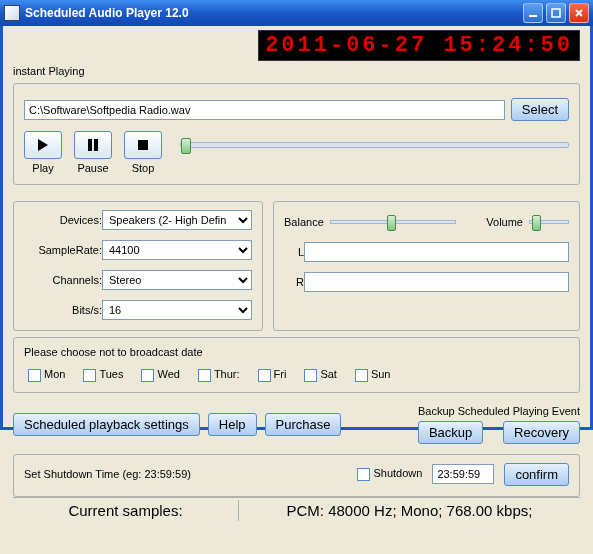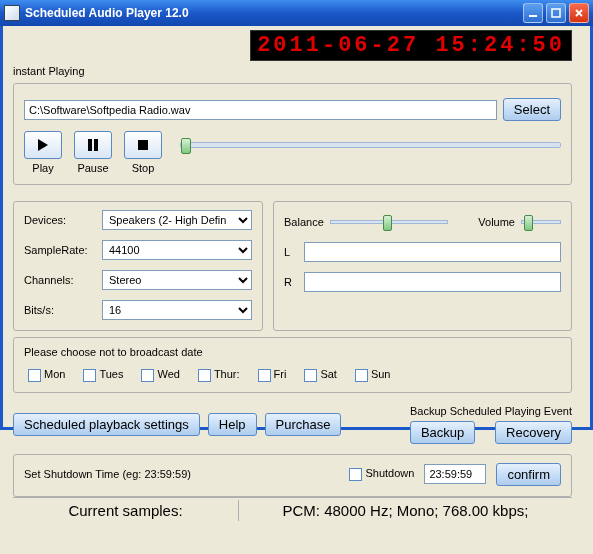--- a/index.html
+++ b/index.html
@@ -39,21 +39,21 @@
     cursor: default;
   }
   .win-min { background: linear-gradient(180deg,#5da0f0,#2e6fd0); }
   .win-max { background: linear-gradient(180deg,#5da0f0,#2e6fd0); }
   .win-close { background: linear-gradient(180deg,#f76a4b,#d53513); }
   .client {
     background: #ece9d8;
     border-left: 3px solid #1b58c9;
     border-right: 3px solid #1b58c9;
     border-bottom: 3px solid #1b58c9;
-    padding: 6px 18px 6px 10px;
+    padding: 6px 10px 6px 10px;
     height: 404px;
   }
   .led {
     float: right;
     background: #000;
     color: #e00000;
     font-family: "Courier New", monospace;
     font-size: 22px;
     letter-spacing: 3px;
     padding: 2px 6px;
@@ -100,21 +100,21 @@
   }
   .prog-thumb {
     position:absolute; left:0; top:-5px; width:10px; height:16px;
     background: linear-gradient(180deg,#d6f0d6,#7fc97f);
     border:1px solid #4a8a4a; border-radius:2px;
   }
   .two-col { display:flex; gap:10px; margin-top:10px;}
   .left-box { flex: 0 0 250px; }
   .right-box { flex: 1; }
   .form-row { display:flex; align-items:center; margin-bottom:10px; }
-  .form-row label { width:78px; }
+  .form-row label { width:78px;text-align:right; }
   .combo {
     flex:1; height:20px; border:1px solid #7f9db9; background:#fff;
     font-size:11px; padding:0 2px;
   }
   .slider-row { display:flex; align-items:center; gap:6px; margin-bottom:12px; margin-top:6px;}
   .sl-track { flex:1; height:4px; background:#d9e3ef; border:1px solid #9eb9d8; position:relative;}
   .sl-thumb { position:absolute; top:-6px; width:9px; height:16px; background:linear-gradient(180deg,#d6f0d6,#7fc97f); border:1px solid #4a8a4a; border-radius:2px;}
   .text-in { height:20px; border:1px solid #7f9db9; background:#fff; padding: 0 4px; font-size:11px;}
   .days { display:flex; gap:18px; margin-top:10px; margin-left:4px;}
   .chk { width:13px; height:13px; border:1px solid #5a8ac6; background:#fff; display:inline-block; vertical-align:middle; margin-right:3px;}

